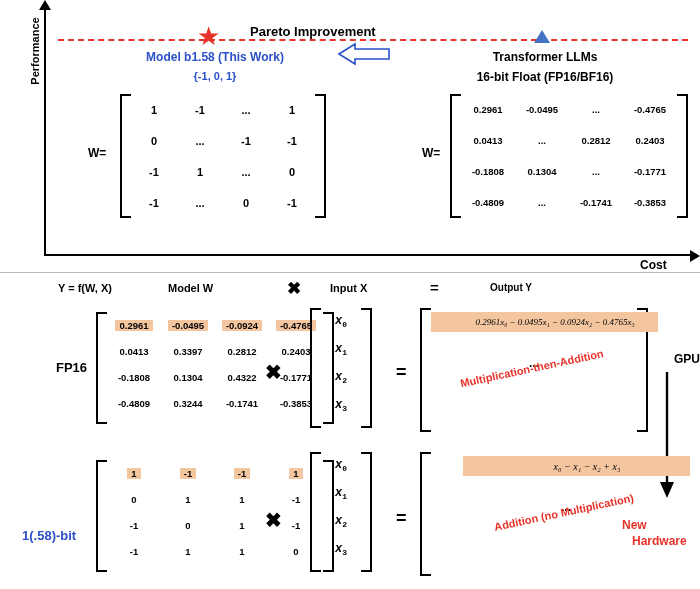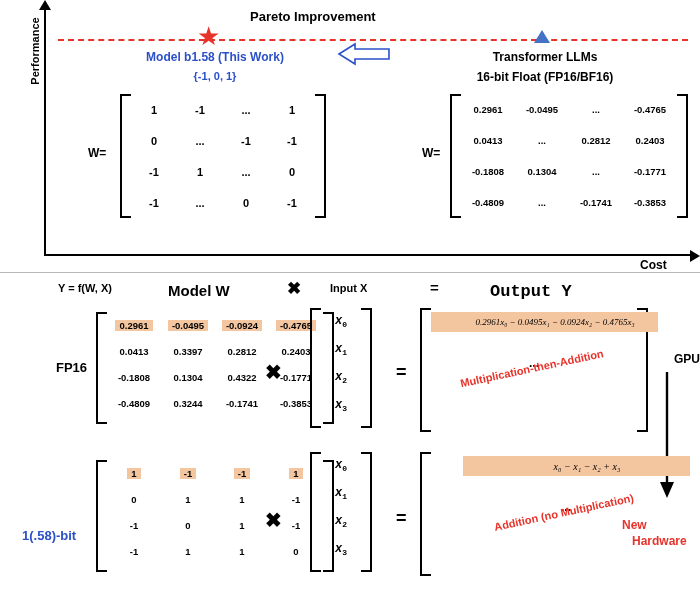--- a/index.html
+++ b/index.html
@@ -54,21 +54,21 @@
     font-weight: bold;
   }
 
   
   #pareto-line {
     left: 58px; top: 39px;
     width: 630px; height: 0;
     border-top: 2px dashed #e8332a;
   }
   #pareto-title {
-    left: 250px; top: 9px;
+    left: 250px; top: 24px;
     font-size: 13px;
     font-weight: bold;
   }
 
   
   #star-marker {
     left: 197px; top: 23px;
     font-size: 26px;
     color: #e8332a;
     line-height: 26px;
@@ -160,23 +160,23 @@
 
   
   #divider {
     left: 0px; top: 272px;
     width: 700px; height: 1px;
     background: #b8b8b8;
   }
 
   
   #formula-label { left: 58px; top: 282px; font-size: 11px; font-weight: bold; }
-  #hdr-model-w { left: 168px; top: 282px; font-size: 15px; font-weight: bold; }
+  #hdr-model-w { left: 168px; top: 282px; font-size: 11px; font-weight: bold; }
   #hdr-input-x { left: 330px; top: 282px; font-size: 11px; font-weight: bold; }
-  #hdr-output-y { left: 490px; top: 282px; font-size: 17px; font-weight: bold; font-family: Liberation Mono, monospace; }
+  #hdr-output-y { left: 490px; top: 282px; font-size: 10px; font-weight: bold; }
   #hdr-times { left: 287px; top: 278px; font-size: 17px; font-weight: bold; }
   #hdr-equals { left: 430px; top: 279px; font-size: 15px; font-weight: bold; }
 
   .row-label {
     position: absolute;
     font-size: 13px;
     font-weight: bold;
   }
   #label-fp16 { left: 40px; top: 360px; padding-left: 16px; }
   #label-1bit { left: 22px; top: 492px; color: #2b50c8; margin-top: 36px; }

